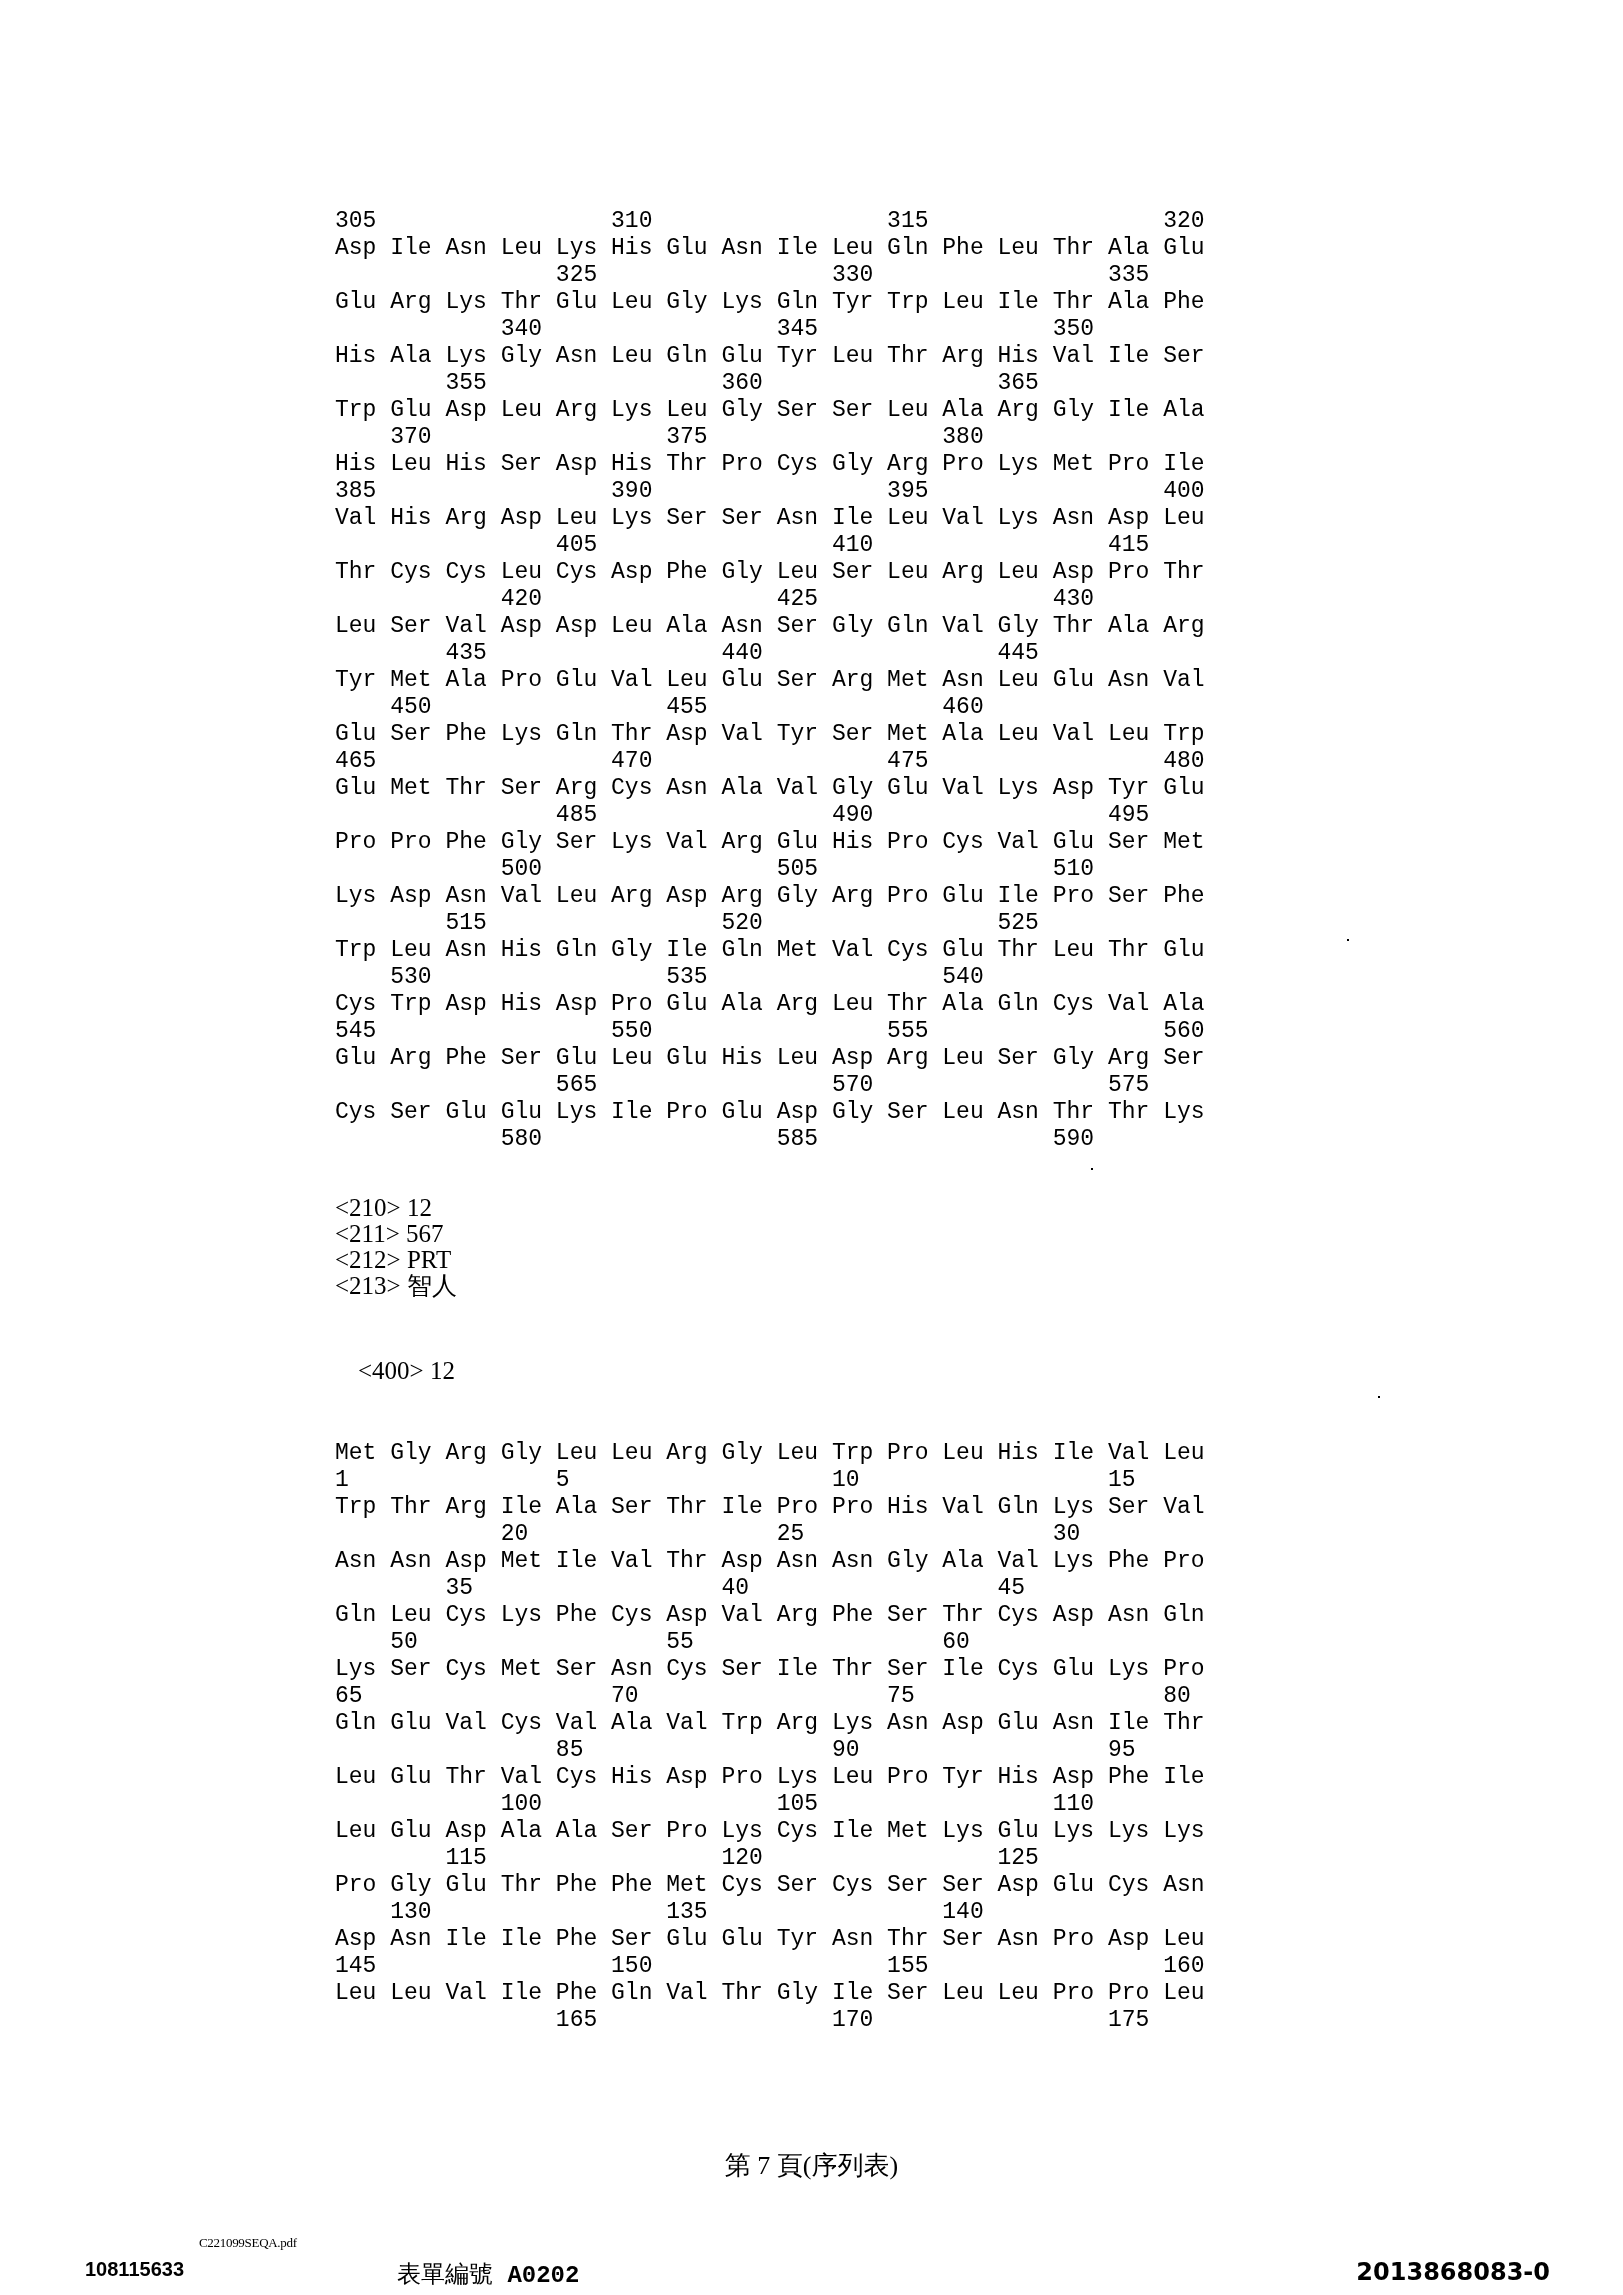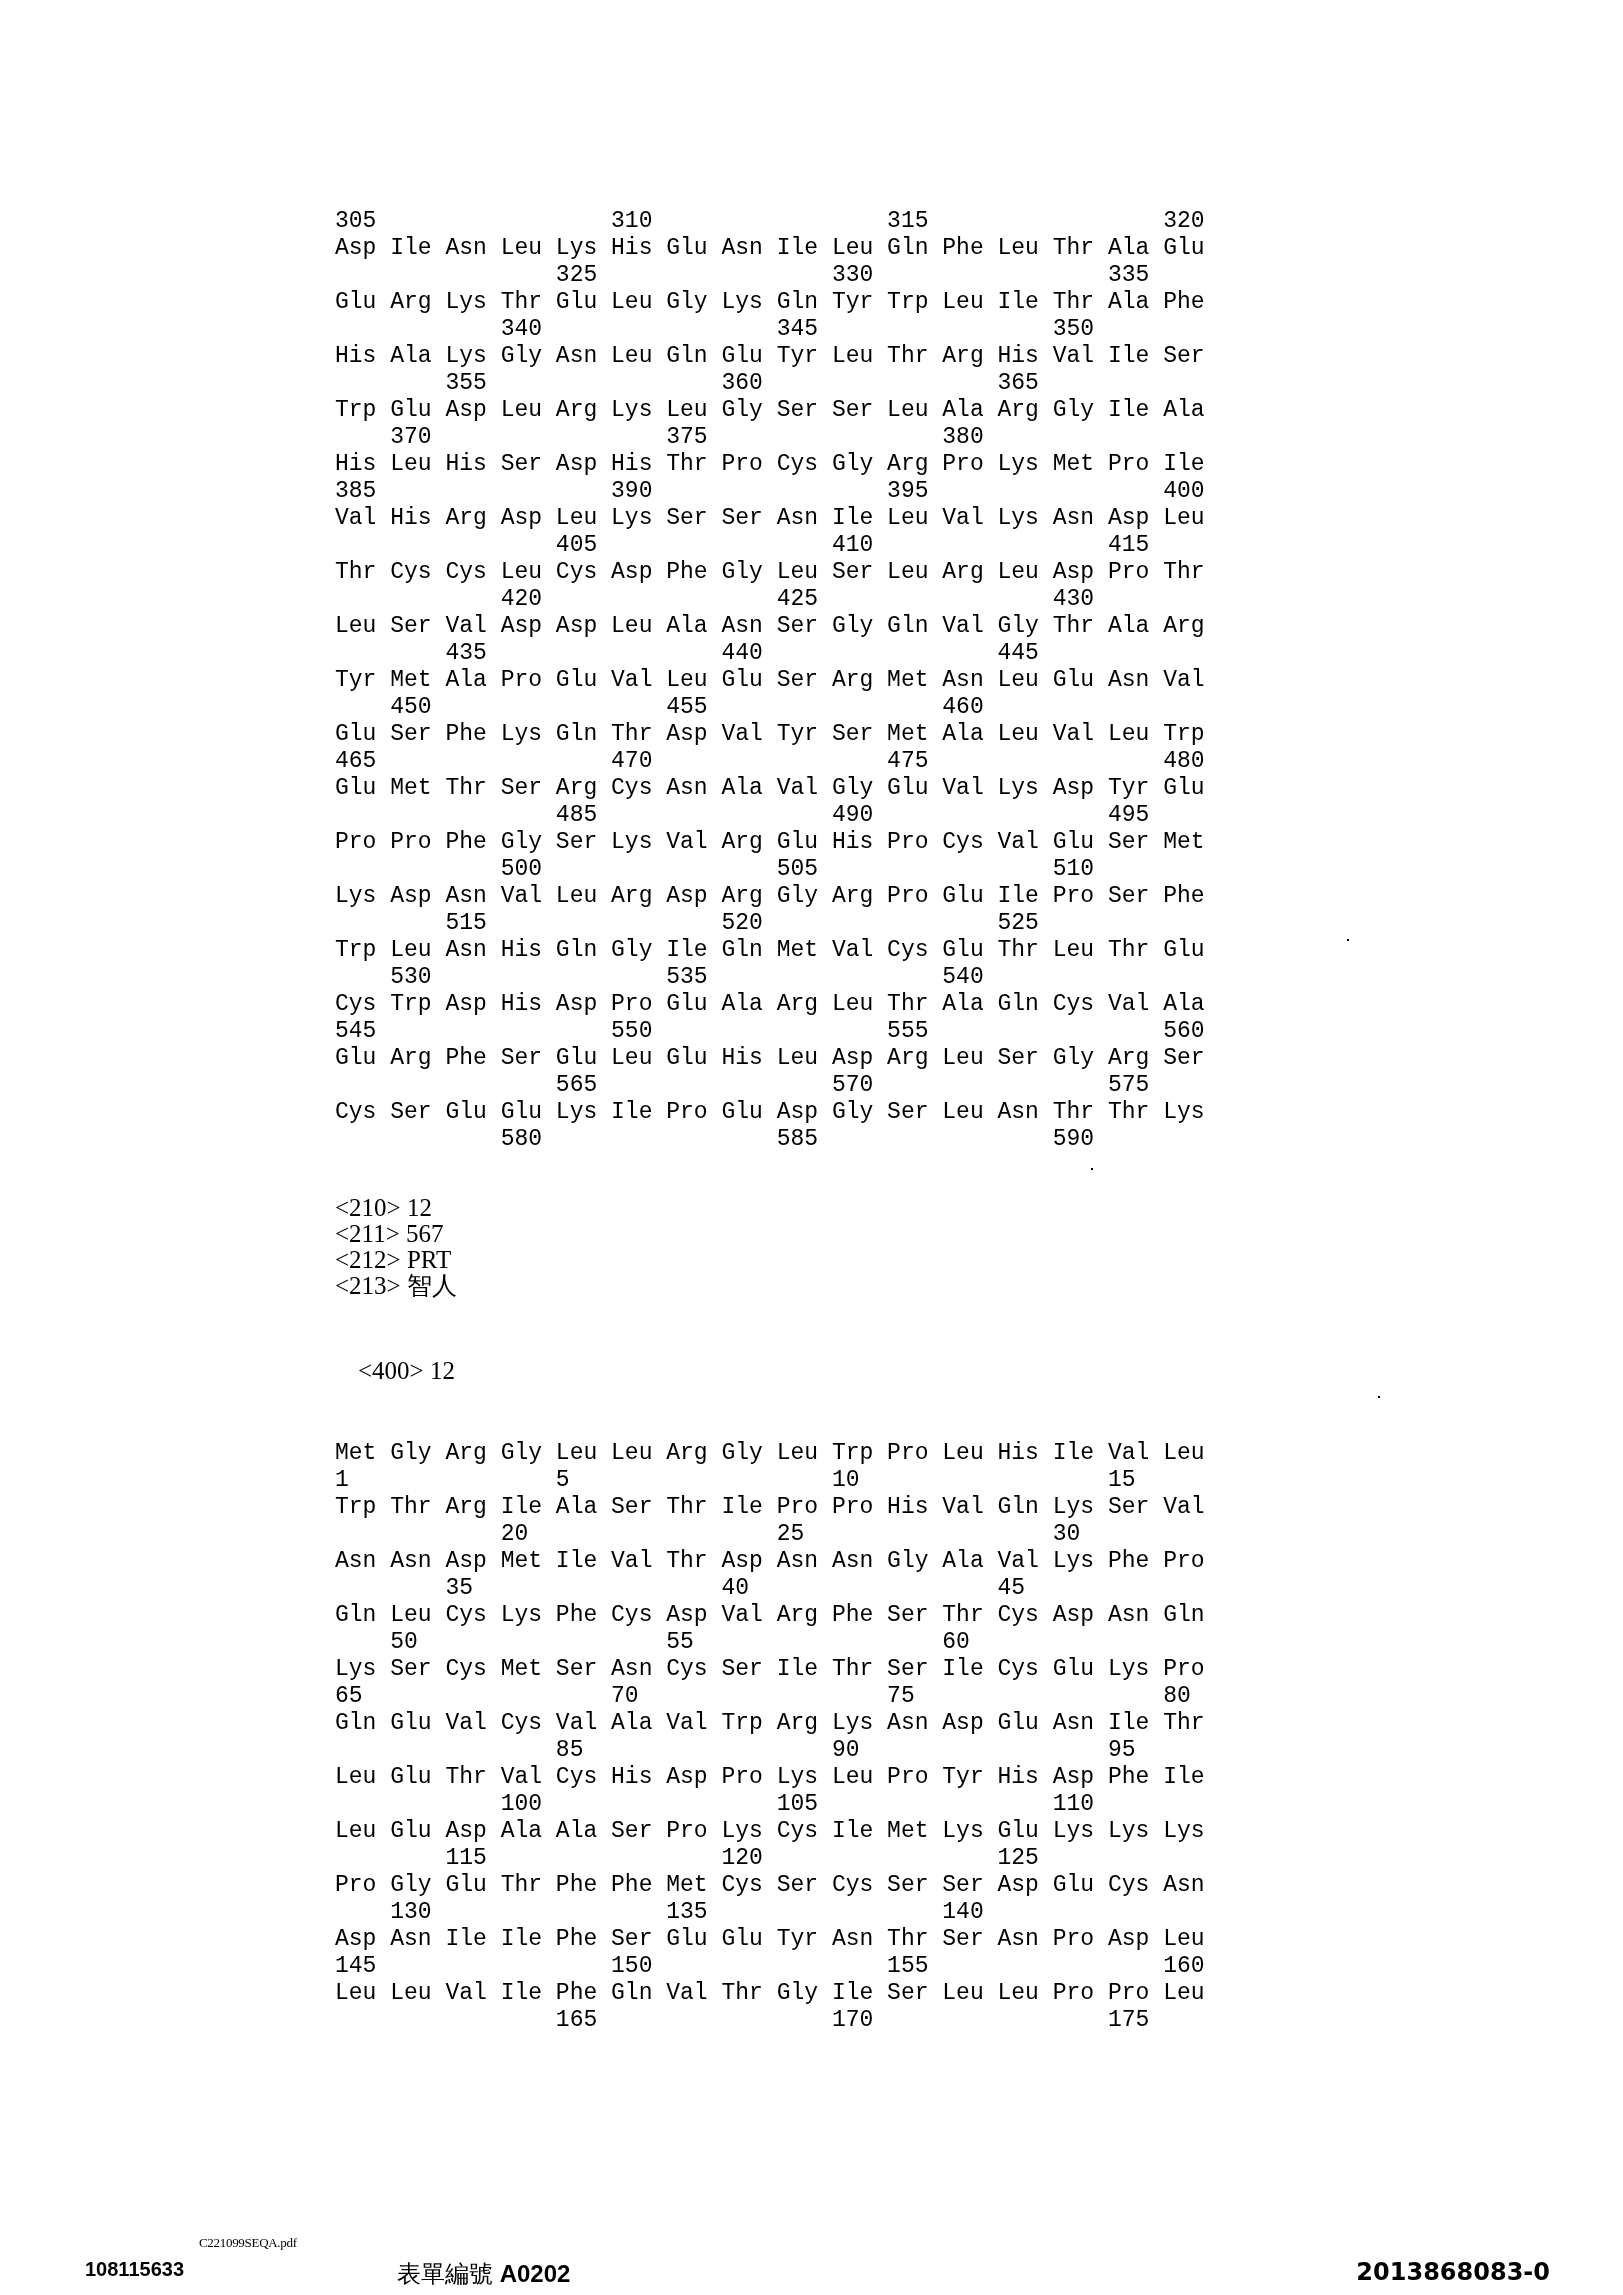--- a/index.html
+++ b/index.html
@@ -5,21 +5,21 @@
   html, body { margin: 0; padding: 0; background: #ffffff; }
   body { width: 1623px; height: 2295px; position: relative; overflow: hidden; color: #000; }
   .page { position: absolute; left: 0; top: 0; width: 1623px; height: 1659px; background: #fff; }
   .seq-block { position: absolute; left: 335px; font-family: "Liberation Mono", "DejaVu Sans Mono", monospace; font-size: 23px; line-height: 27px; white-space: pre; letter-spacing: 0px; }
   .seq-block .ln { display: block; height: 27px; white-space: pre; }
   .meta-block { position: absolute; left: 335px; font-family: "Liberation Serif", "DejaVu Serif", serif; font-size: 25px; line-height: 26px; }
   .meta-block .row { display: block; white-space: pre; }
   .footer-title { position: absolute; top: 2148px; left: 0; width: 1623px; text-align: center; font-family: "Liberation Serif", "DejaVu Serif", serif; font-size: 26px; }
   .footer-file { position: absolute; top: 2235px; left: 199px; font-family: "Liberation Serif", "DejaVu Serif", serif; font-size: 13px; letter-spacing: -0.3px; }
   .footer-left { position: absolute; top: 2258px; left: 85px; font-family: Liberation Sans, sans-serif; font-weight: bold; font-size: 20px; }
-  .footer-mid { position: absolute; top: 2258px; left: 397px; font-family: Liberation Sans, sans-serif; font-size: 24px; }
+  .footer-mid { position: absolute; top: 2258px; left: 397px; font-family: Liberation Mono, monospace; font-size: 24px; }
   .footer-mid .code { font-weight: bold; }
   .footer-right { position: absolute; top: 2258px; right: 73px; font-family: "DejaVu Sans", "Liberation Sans", sans-serif; font-weight: bold; font-size: 24px; }
   .speck { position: absolute; width: 2px; height: 2px; background: #000; }
 </style>
 </head>
 <body>
 
 <div class="page">
 
   <div class="seq-block" id="block1" style="top:154px;">
@@ -32,20 +32,21 @@
     <span class="row">&lt;213&gt; 智人</span>
   </div>
 
   <div class="meta-block" style="top:1358px;margin-left:23px;">
     <span class="row">&lt;400&gt; 12</span>
   </div>
 
   <div class="seq-block" id="block2" style="top:1386px;">
   <span class="ln">Met Gly Arg Gly Leu Leu Arg Gly Leu Trp Pro Leu His Ile Val Leu</span><span class="ln">1               5                   10                  15</span><span class="ln">Trp Thr Arg Ile Ala Ser Thr Ile Pro Pro His Val Gln Lys Ser Val</span><span class="ln">            20                  25                  30</span><span class="ln">Asn Asn Asp Met Ile Val Thr Asp Asn Asn Gly Ala Val Lys Phe Pro</span><span class="ln">        35                  40                  45</span><span class="ln">Gln Leu Cys Lys Phe Cys Asp Val Arg Phe Ser Thr Cys Asp Asn Gln</span><span class="ln">    50                  55                  60</span><span class="ln">Lys Ser Cys Met Ser Asn Cys Ser Ile Thr Ser Ile Cys Glu Lys Pro</span><span class="ln">65                  70                  75                  80</span><span class="ln">Gln Glu Val Cys Val Ala Val Trp Arg Lys Asn Asp Glu Asn Ile Thr</span><span class="ln">                85                  90                  95</span><span class="ln">Leu Glu Thr Val Cys His Asp Pro Lys Leu Pro Tyr His Asp Phe Ile</span><span class="ln">            100                 105                 110</span><span class="ln">Leu Glu Asp Ala Ala Ser Pro Lys Cys Ile Met Lys Glu Lys Lys Lys</span><span class="ln">        115                 120                 125</span><span class="ln">Pro Gly Glu Thr Phe Phe Met Cys Ser Cys Ser Ser Asp Glu Cys Asn</span><span class="ln">    130                 135                 140</span><span class="ln">Asp Asn Ile Ile Phe Ser Glu Glu Tyr Asn Thr Ser Asn Pro Asp Leu</span><span class="ln">145                 150                 155                 160</span><span class="ln">Leu Leu Val Ile Phe Gln Val Thr Gly Ile Ser Leu Leu Pro Pro Leu</span><span class="ln">                165                 170                 175</span></div>
 
+  <div class="footer-title">第 7 頁(序列表)</div>
   <div class="footer-file">C221099SEQA.pdf</div>
   <div class="footer-left">108115633</div>
   <div class="footer-mid">
     <span>表單編號</span>
     <span class="code">A0202</span>
   </div>
   <div class="footer-right">2013868083-0</div>
 
   <div class="speck" style="left:1347px; top:939px;"></div>
   <div class="speck" style="left:1378px; top:1396px;"></div>

